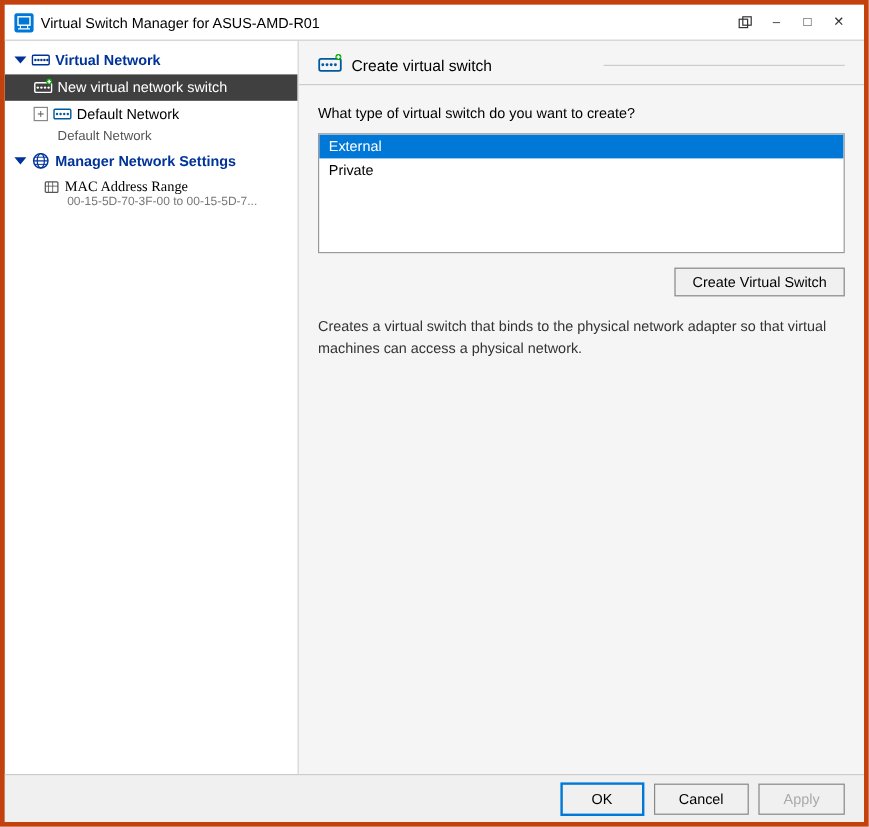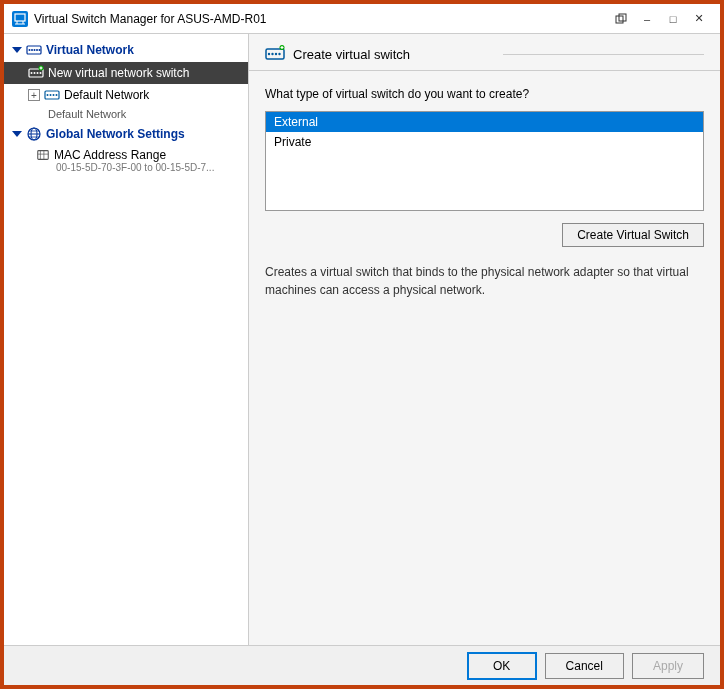--- a/index.html
+++ b/index.html
@@ -123,22 +123,24 @@
       user-select: none;
     }
     .sidebar-child-item {
       display: flex;
       flex-direction: column;
       padding: 2px 8px 2px 32px;
       cursor: pointer;
     }
     .sidebar-child-item .child-label {
       display: flex;
+      align-items: center;
       font-size: 12px;
       color: #000;
+      font-family: Liberation Serif, serif;
     }
     .sidebar-child-item .child-sub {
       font-size: 10px;
       color: #777;
       padding-left: 20px;
     }
     .main-panel {
       flex: 1;
       background: #f5f5f5;
       padding: 0;
@@ -345,21 +347,21 @@
 
       <div class="sidebar-subsection-header">
         <span class="tri-down"></span>
         <svg width="16" height="16" viewBox="0 0 16 16" style="margin-right:4px;flex-shrink:0;">
           <circle cx="8" cy="8" r="6" fill="none" stroke="#003399" stroke-width="1.2"></circle>
           <ellipse cx="8" cy="8" rx="3" ry="6" fill="none" stroke="#003399" stroke-width="1"></ellipse>
           <line x1="2" y1="8" x2="14" y2="8" stroke="#003399" stroke-width="1"></line>
           <line x1="3" y1="5" x2="13" y2="5" stroke="#003399" stroke-width="0.8"></line>
           <line x1="3" y1="11" x2="13" y2="11" stroke="#003399" stroke-width="0.8"></line>
         </svg>
-        <span style="font-size:12px;font-weight:bold;color:#003399;">Global Network Settings</span>
+        <span style="font-size:12px;font-weight:bold;color:#003399;">Manager Network Settings</span>
       </div>
 
       <div class="sidebar-child-item">
         <div class="child-label">
           <svg width="14" height="14" viewBox="0 0 16 16" style="margin-right:4px;flex-shrink:0;">
             <rect x="2" y="3" width="12" height="10" rx="1" fill="none" stroke="#555" stroke-width="1.2"></rect>
             <line x1="5" y1="3" x2="5" y2="13" stroke="#555" stroke-width="0.8"></line>
             <line x1="9" y1="3" x2="9" y2="13" stroke="#555" stroke-width="0.8"></line>
             <line x1="2" y1="7" x2="14" y2="7" stroke="#555" stroke-width="0.8"></line>
           </svg>

